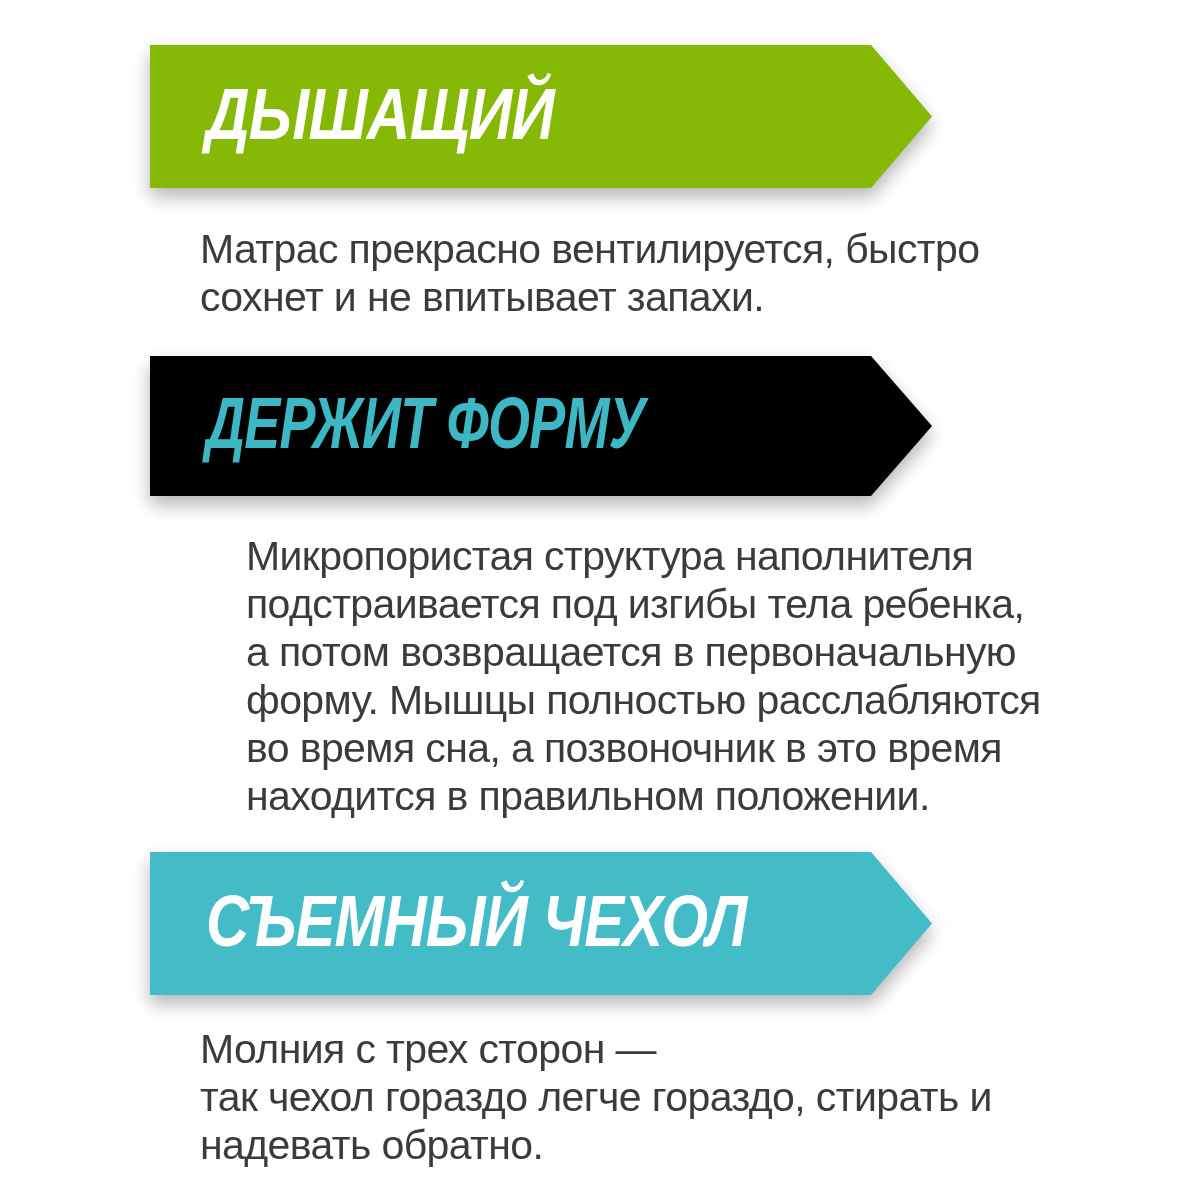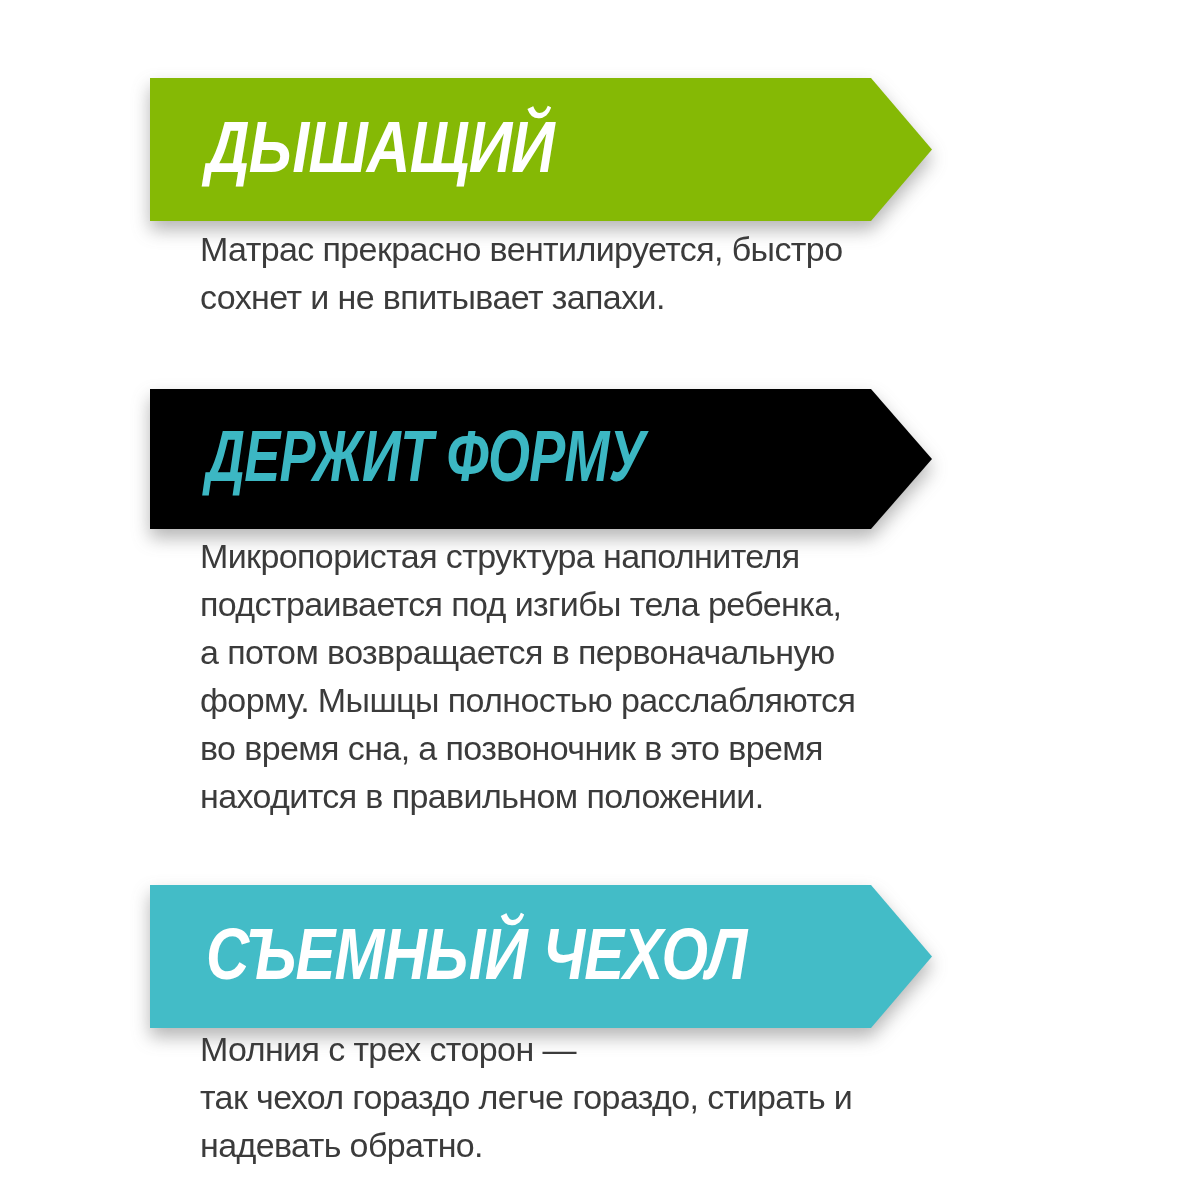--- a/index.html
+++ b/index.html
@@ -18,21 +18,20 @@
     position: absolute;
     inset: 0;
   }
   
   .banner-wrap {
     position: absolute;
     left: 150px;
     width: 782px;
     height: 143px;
     filter: drop-shadow(0 9px 9px rgba(70, 70, 70, 0.40));
-    margin-top: 33px;
   }
   .banner {
     width: 100%;
     height: 100%;
     clip-path: polygon(0 0, 92.2% 0, 100% 50%, 92.2% 100%, 0 100%);
     display: flex;
     align-items: center;
     padding-left: 56px;
     box-sizing: border-box;
   }
@@ -44,33 +43,33 @@
     letter-spacing: -1px;
     white-space: nowrap;
     transform-origin: left center;
     line-height: 1;
     padding-bottom: 6px; 
   }
   .body-text {
     position: absolute;
     left: 200px;
     margin: 0;
-    font-size: 34px;
+    font-size: 41px;
     line-height: 48px;
     letter-spacing: -0.6px;
     white-space: pre-line;
   }
   
   .section-1 .banner-wrap { top: 45px; }
   .section-1 .banner-title { transform: scaleX(0.84); }
   .section-1 .body-text { top: 225px; }
 
   .section-2 .banner-wrap { top: 356px; height: 140px; }
   .section-2 .banner-title { transform: scaleX(0.75); }
-  .section-2 .body-text { top: 532px; }
+  .section-2 .body-text { top: 532px; margin-left: 46px; }
 
   .section-3 .banner-wrap { top: 852px; }
   .section-3 .banner-title { transform: scaleX(0.83); }
   .section-3 .body-text { top: 1025px; }
 </style>
 </head>
 <body>
 
 <div class="stage" style="background-color: rgb(255, 255, 255);">
 

